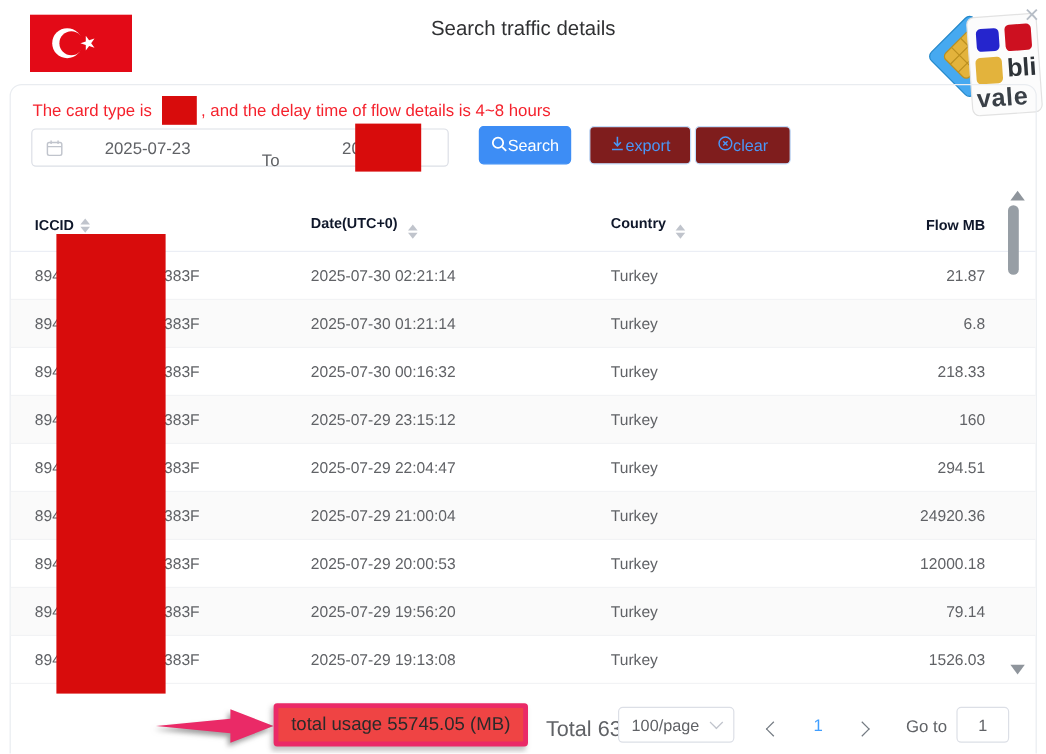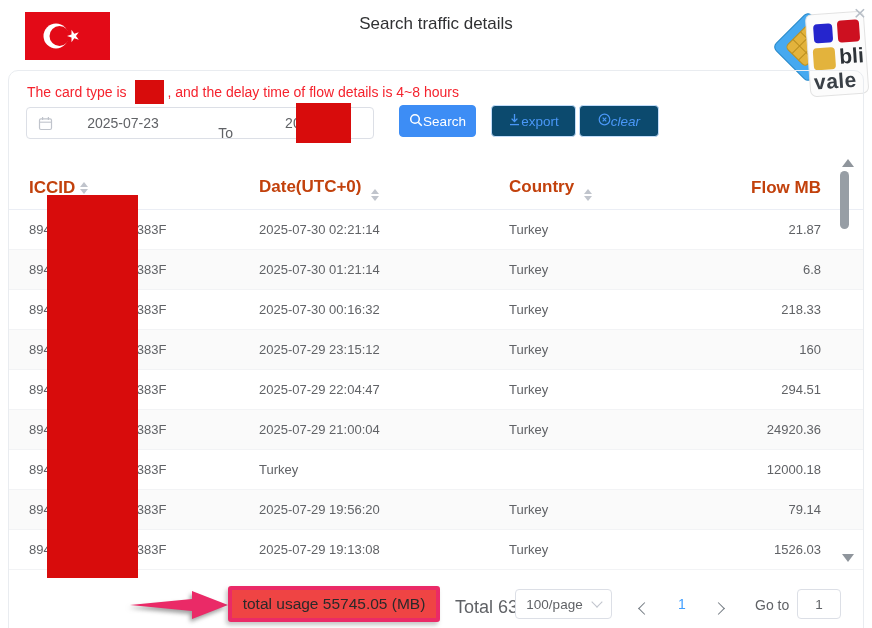--- a/index.html
+++ b/index.html
@@ -27,27 +27,27 @@
     border:1px solid #dcdfe6;border-radius:4px;box-sizing:border-box;
     display:flex;align-items:center;font-size:14px;color:#606266;background:#fff;}
   .date-range .cal{margin-left:11px;display:flex;}
   .date-start{flex:1;text-align:center;}
   .date-sep{width:40px;text-align:right;margin-top:19px;}
   .date-end{flex:1;text-align:center;}
   .redact-date{position:absolute;left:287px;top:32px;width:55px;height:40px;background:#d80c0c;}
   .btn{position:absolute;top:34px;height:32px;border-radius:4px;box-sizing:border-box;
     display:flex;align-items:center;justify-content:center;font-size:13.5px;cursor:pointer;}
   .btn-search{left:390px;width:77px;background:#3d8df5;color:#fff;border:1px solid #3d8df5;}
-  .btn-light{background:#0c4a6e;border:1px solid #c2ddfb;color:#4a97f7;}
+  .btn-light{background:#7f1d1d;border:1px solid #c2ddfb;color:#4a97f7;}
   .btn-export{left:482px;width:85px;}
-  .btn-clear{left:570px;width:80px;font-style:italic;}
+  .btn-clear{left:570px;width:80px;}
   
   .thead{position:absolute;left:0;top:96px;width:100%;height:43px;
     display:flex;align-items:center;box-sizing:border-box;
-    border-bottom:1px solid #ebeef5;font-size:17px;font-weight:600;color:#c2410c;}
+    border-bottom:1px solid #ebeef5;font-size:12px;font-weight:600;color:#0f172a;}
   .rows{position:absolute;left:0;top:139px;width:100%;}
   .trow{display:flex;align-items:center;height:40px;box-sizing:border-box;
     border-bottom:1px solid #f2f3f5;font-size:13px;color:#606266;}
   .trow:nth-child(even){background:#fafafa;}
   .c1{width:250px;padding-left:20px;box-sizing:border-box;display:flex;align-items:center;}
   .c2{width:250px;}
   .c3{width:186px;}
   .c4{flex:1;text-align:right;padding-right:42px;}
   .iccid-gap{display:inline-block;width:86px;}
   .sort{display:inline-flex;flex-direction:column;gap:2px;margin-left:5px;}
@@ -263,20 +263,21 @@
         <div class="c2">2025-07-29 21:00:04</div>
         <div class="c3">Turkey</div>
         <div class="c4">24920.36</div>
       </div>
       <div class="trow">
         <div class="c1">
           <span>894</span>
           <span class="iccid-gap"></span>
           <span>383F</span>
         </div>
+        <div class="c2">2025-07-29 20:00:53</div>
         <div class="c3">Turkey</div>
         <div class="c4">12000.18</div>
       </div>
       <div class="trow">
         <div class="c1">
           <span>894</span>
           <span class="iccid-gap"></span>
           <span>383F</span>
         </div>
         <div class="c2">2025-07-29 19:56:20</div>

